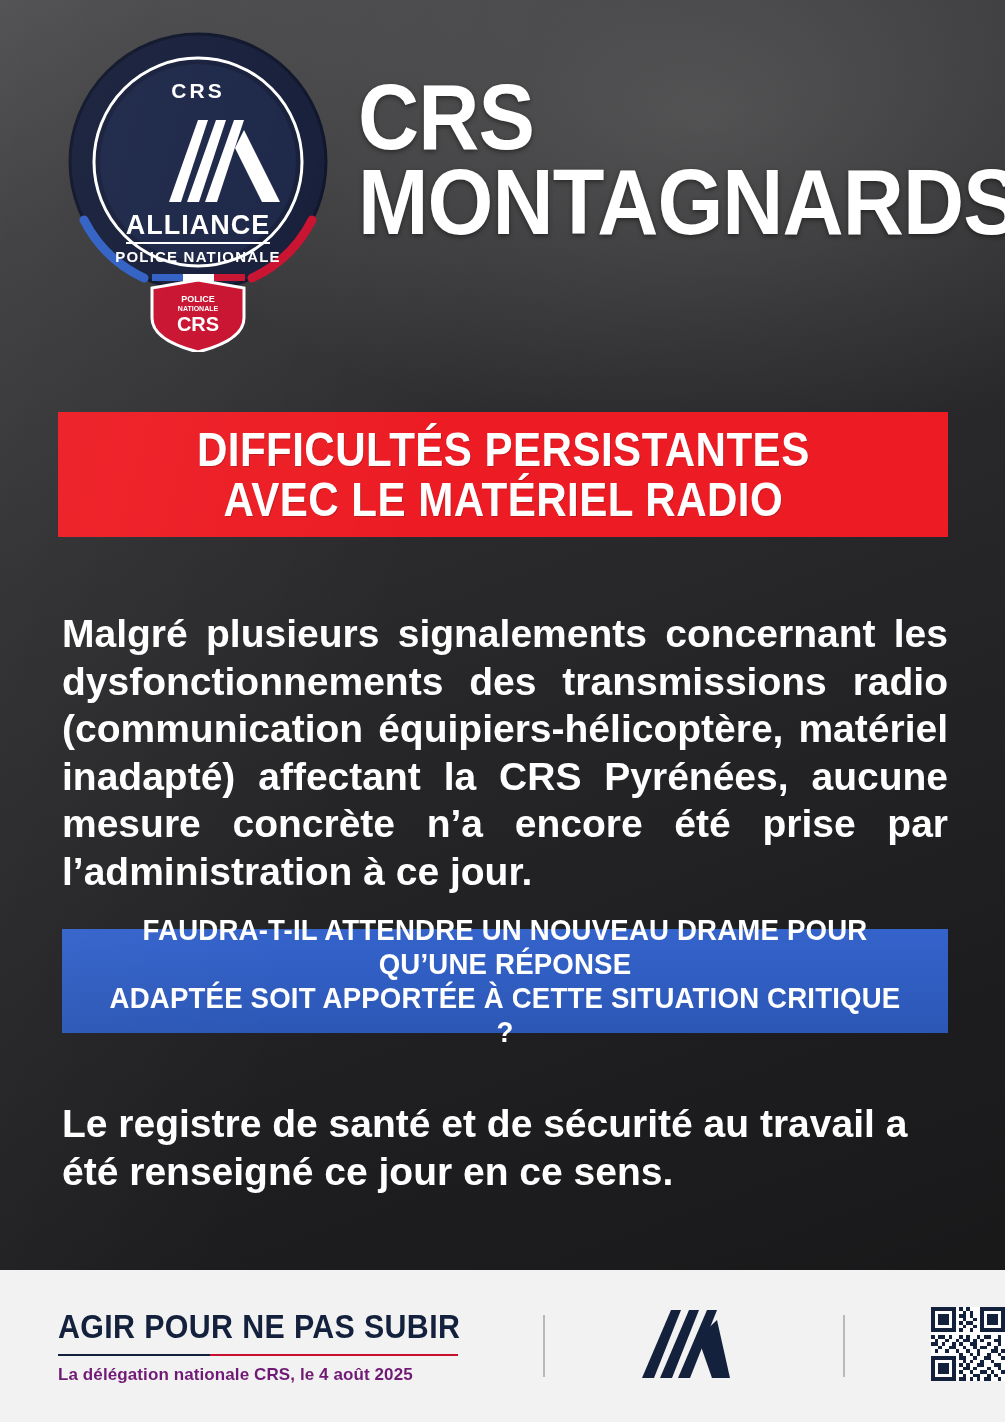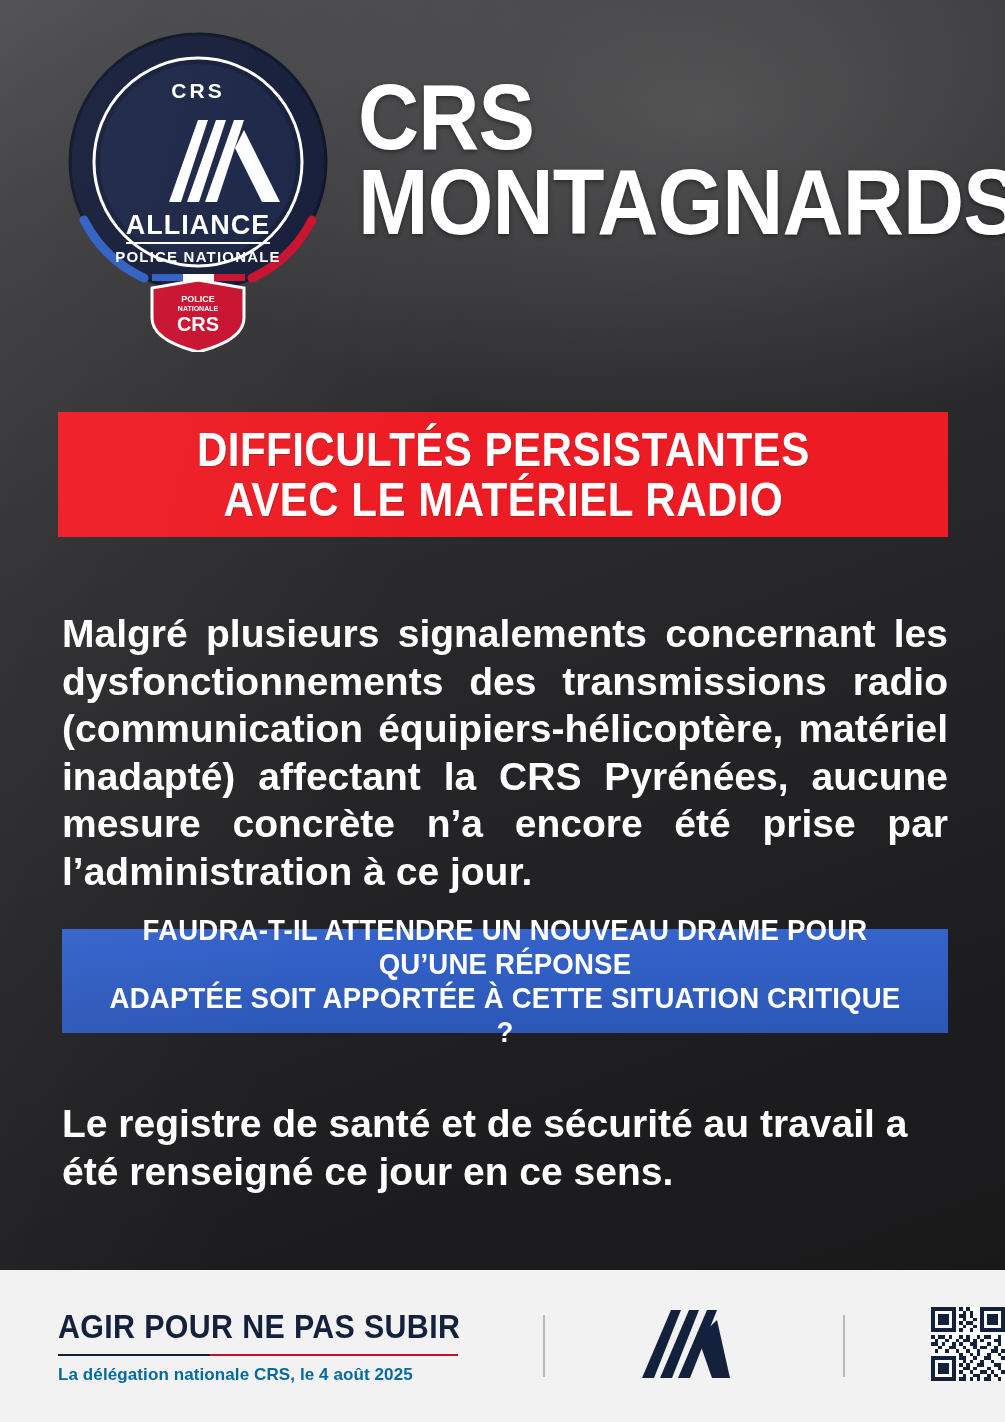--- a/index.html
+++ b/index.html
@@ -128,21 +128,21 @@
     transform-origin:left center;
     white-space:nowrap;
   }
   .slogan-rule {
     margin-top:8px;
     width:400px; height:2px;
     background:linear-gradient(90deg,#14213d 0%, #14213d 38%, #c8102e 38%, #c8102e 100%);
   }
   .footer-sub {
     margin-top:9px;
-    color:#0369a1;
+    color:#701a75;
     font-size:17px;
     font-weight:bold;
     letter-spacing:0.1px;
   }
   .divider {
     width:2px; height:62px;
     background:#b9b9b9;
   }
   .div1 { margin-left:46px; }
   .div2 { margin-left:112px; }

